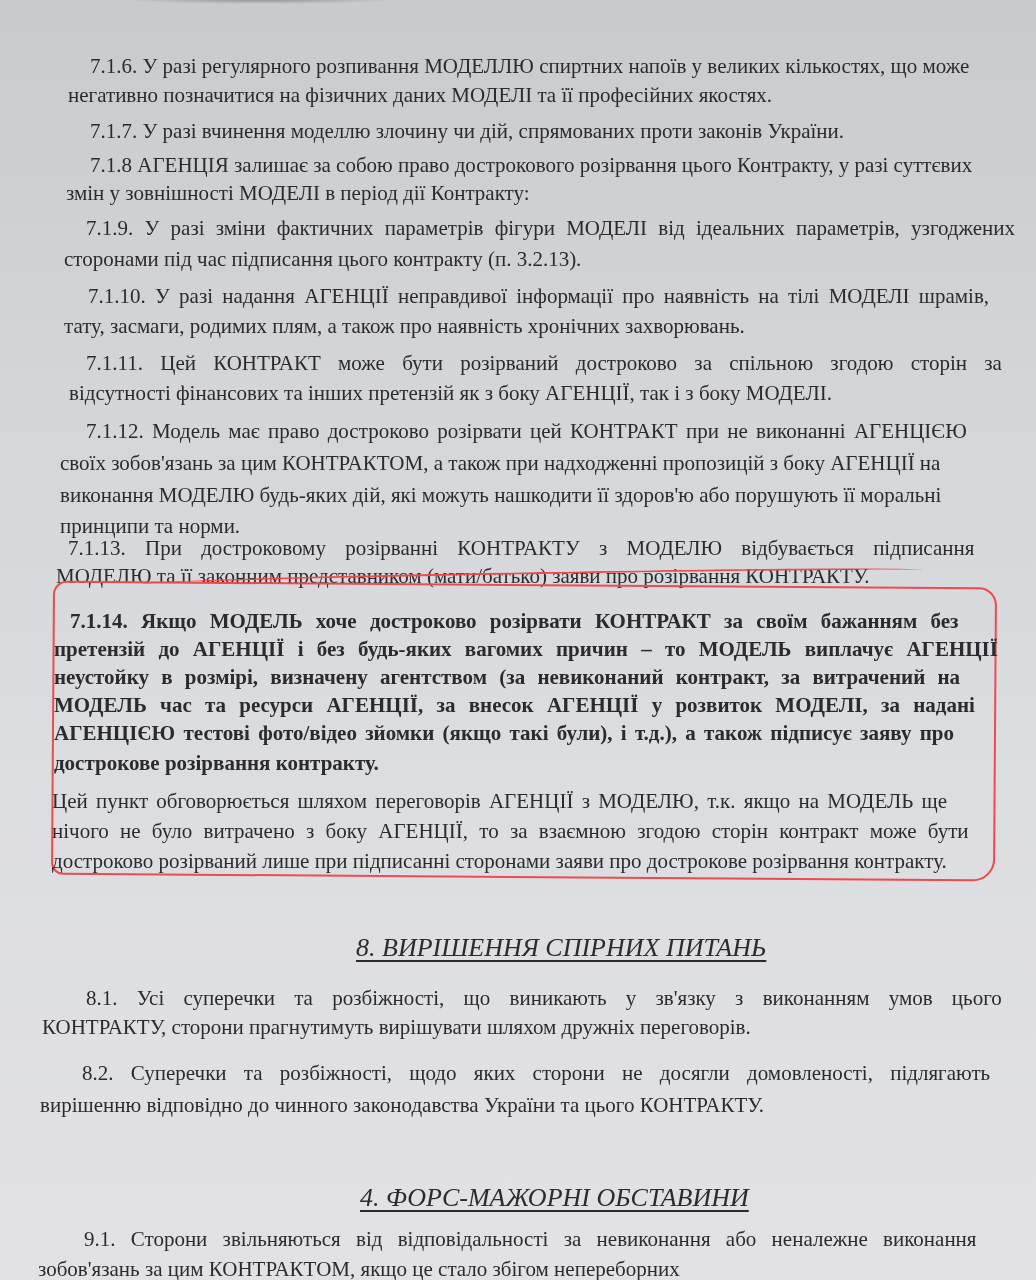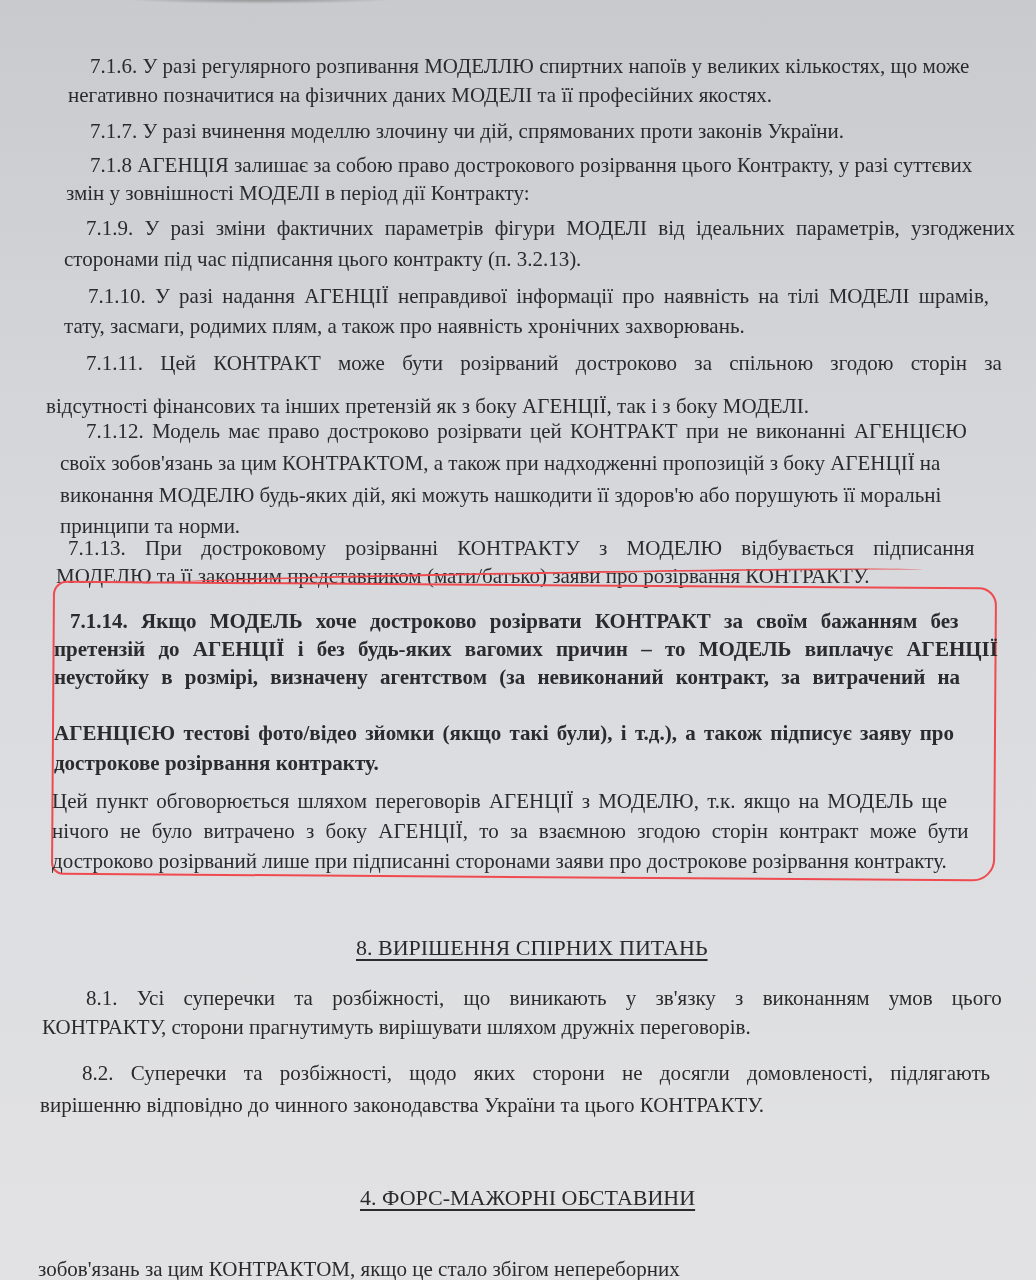--- a/index.html
+++ b/index.html
@@ -15,22 +15,22 @@
     position:absolute; left:120px; top:-6px; width:280px; height:10px;
     background: radial-gradient(ellipse at center, rgba(60,60,60,0.45) 0%, rgba(60,60,60,0) 70%);
   }
   .line {
     position:absolute; white-space:nowrap;
     font-size:21px; line-height:26px;
     transform-origin:left center;
   }
   .bold { font-weight:bold; }
   .heading {
-    position:absolute; white-space:nowrap; font-size:22px; line-height:28px;
-    text-decoration: underline; text-underline-offset:4px;
+    position:absolute; white-space:nowrap; font-size:26px; line-height:28px;
+    text-decoration: underline; text-underline-offset:4px;font-style:italic;
   }
   .red-box {
     position:absolute; left:52px; top:584px; width:940px; height:290px;
     border:2.5px solid #ef4a4f; border-radius:14px 18px 22px 12px;
     transform: rotate(0.4deg);
     pointer-events:none;
   }
   .red-underline {
     position:absolute; left:142px; top:572px; width:780px; height:8px;
     border-top:2.5px solid #ef4a4f; border-radius:60% 40% 0 0;
@@ -51,44 +51,46 @@
   <div class="line" style="left:90px;top:152px;">7.1.8 АГЕНЦІЯ залишає за собою право дострокового розірвання цього Контракту, у разі суттєвих</div>
   <div class="line" style="left:66px;top:180px;">змін у зовнішності МОДЕЛІ в період дії Контракту:</div>
 
   <div class="line" style="left:86px;top:215px;word-spacing:6px;">7.1.9. У разі зміни фактичних параметрів фігури МОДЕЛІ від ідеальних параметрів, узгоджених</div>
   <div class="line" style="left:64px;top:246px;">сторонами під час підписання цього контракту (п. 3.2.13).</div>
 
   <div class="line" style="left:88px;top:283px;word-spacing:4px;">7.1.10. У разі надання АГЕНЦІЇ неправдивої інформації про наявність на тілі МОДЕЛІ шрамів,</div>
   <div class="line" style="left:64px;top:313px;">тату, засмаги, родимих плям, а також про наявність хронічних захворювань.</div>
 
   <div class="line" style="left:86px;top:350px;word-spacing:12px;">7.1.11. Цей КОНТРАКТ може бути розірваний достроково за спільною згодою сторін за</div>
-  <div class="line" style="left:46px;top:380px;margin-top:13px;">відсутності фінансових та інших претензій як з боку АГЕНЦІЇ, так і з боку МОДЕЛІ.</div>
+  <div class="line" style="left:69px;top:380px;">відсутності фінансових та інших претензій як з боку АГЕНЦІЇ, так і з боку МОДЕЛІ.</div>
 
   <div class="line" style="left:86px;top:418px;word-spacing:3px;">7.1.12. Модель має право достроково розірвати цей КОНТРАКТ при не виконанні АГЕНЦІЄЮ</div>
   <div class="line" style="left:60px;top:482px;">виконання МОДЕЛЮ будь-яких дій, які можуть нашкодити її здоров'ю або порушують її моральні</div>
   <div class="line" style="left:60px;top:450px;">своїх зобов'язань за цим КОНТРАКТОМ, а також при надходженні пропозицій з боку АГЕНЦІЇ на</div>
   <div class="line" style="left:60px;top:513px;">принципи та норми.</div>
 
   <div class="line" style="left:68px;top:535px;word-spacing:14px;">7.1.13. При достроковому розірванні КОНТРАКТУ з МОДЕЛЮ відбувається підписання</div>
   <div class="line" style="left:56px;top:563px;">МОДЕЛЮ та її законним представником (мати/батько) заяви про розірвання КОНТРАКТУ.</div>
 
   <div class="red-underline"></div>
   <div class="red-box"></div>
 
   <div class="line bold" style="left:70px;top:608px;word-spacing:8px;">7.1.14. Якщо МОДЕЛЬ хоче достроково розірвати КОНТРАКТ за своїм бажанням без</div>
   <div class="line bold" style="left:54px;top:636px;word-spacing:8px;">претензій до АГЕНЦІЇ і без будь-яких вагомих причин – то МОДЕЛЬ виплачує АГЕНЦІЇ</div>
   <div class="line bold" style="left:54px;top:664px;word-spacing:7px;">неустойку в розмірі, визначену агентством (за невиконаний контракт, за витрачений на</div>
+  <div class="line bold" style="left:54px;top:692px;word-spacing:8px;">МОДЕЛЬ час та ресурси АГЕНЦІЇ, за внесок АГЕНЦІЇ у розвиток МОДЕЛІ, за надані</div>
   <div class="line bold" style="left:54px;top:720px;word-spacing:3px;">АГЕНЦІЄЮ тестові фото/відео зйомки (якщо такі були), і т.д.), а також підписує заяву про</div>
   <div class="line bold" style="left:54px;top:750px;">дострокове розірвання контракту.</div>
 
   <div class="line" style="left:52px;top:788px;word-spacing:3px;">Цей пункт обговорюється шляхом переговорів АГЕНЦІЇ з МОДЕЛЮ, т.к. якщо на МОДЕЛЬ ще</div>
   <div class="line" style="left:52px;top:818px;word-spacing:6px;">нічого не було витрачено з боку АГЕНЦІЇ, то за взаємною згодою сторін контракт може бути</div>
   <div class="line" style="left:52px;top:848px;">достроково розірваний лише при підписанні сторонами заяви про дострокове розірвання контракту.</div>
 
   <div class="heading" style="left:356px;top:934px;">8. ВИРІШЕННЯ СПІРНИХ ПИТАНЬ</div>
   <div class="line" style="left:86px;top:985px;word-spacing:14px;">8.1. Усі суперечки та розбіжності, що виникають у зв'язку з виконанням умов цього</div>
   <div class="line" style="left:42px;top:1014px;">КОНТРАКТУ, сторони прагнутимуть вирішувати шляхом дружніх переговорів.</div>
   <div class="line" style="left:82px;top:1060px;word-spacing:12px;">8.2. Суперечки та розбіжності, щодо яких сторони не досягли домовленості, підлягають</div>
   <div class="line" style="left:40px;top:1092px;">вирішенню відповідно до чинного законодавства України та цього КОНТРАКТУ.</div>
 
   <div class="heading" style="left:360px;top:1184px;">4. ФОРС-МАЖОРНІ ОБСТАВИНИ</div>
+  <div class="line" style="left:84px;top:1226px;word-spacing:10px;">9.1. Сторони звільняються від відповідальності за невиконання або неналежне виконання</div>
   <div class="line" style="left:38px;top:1256px;">зобов'язань за цим КОНТРАКТОМ, якщо це стало збігом непереборних</div>
 </div>
 
 </body></html>

